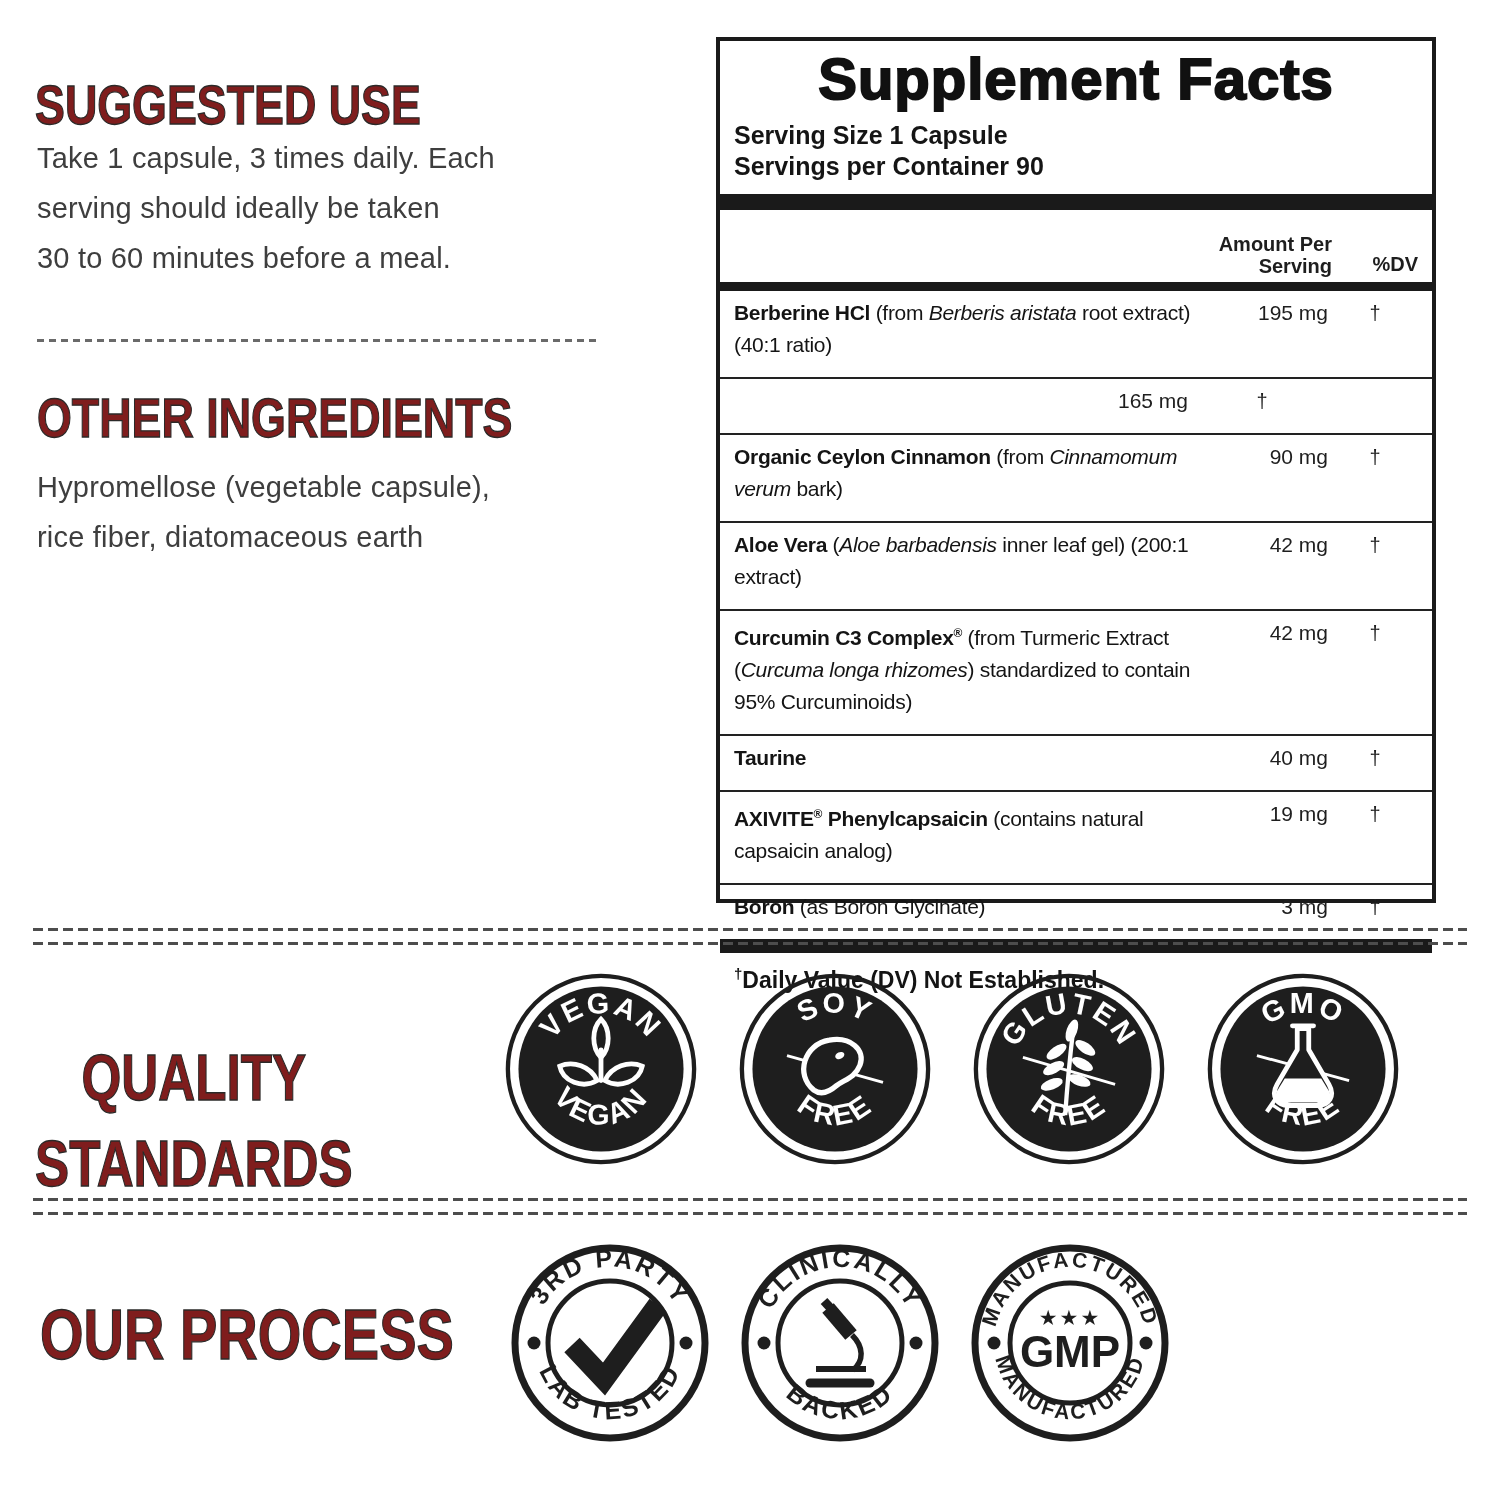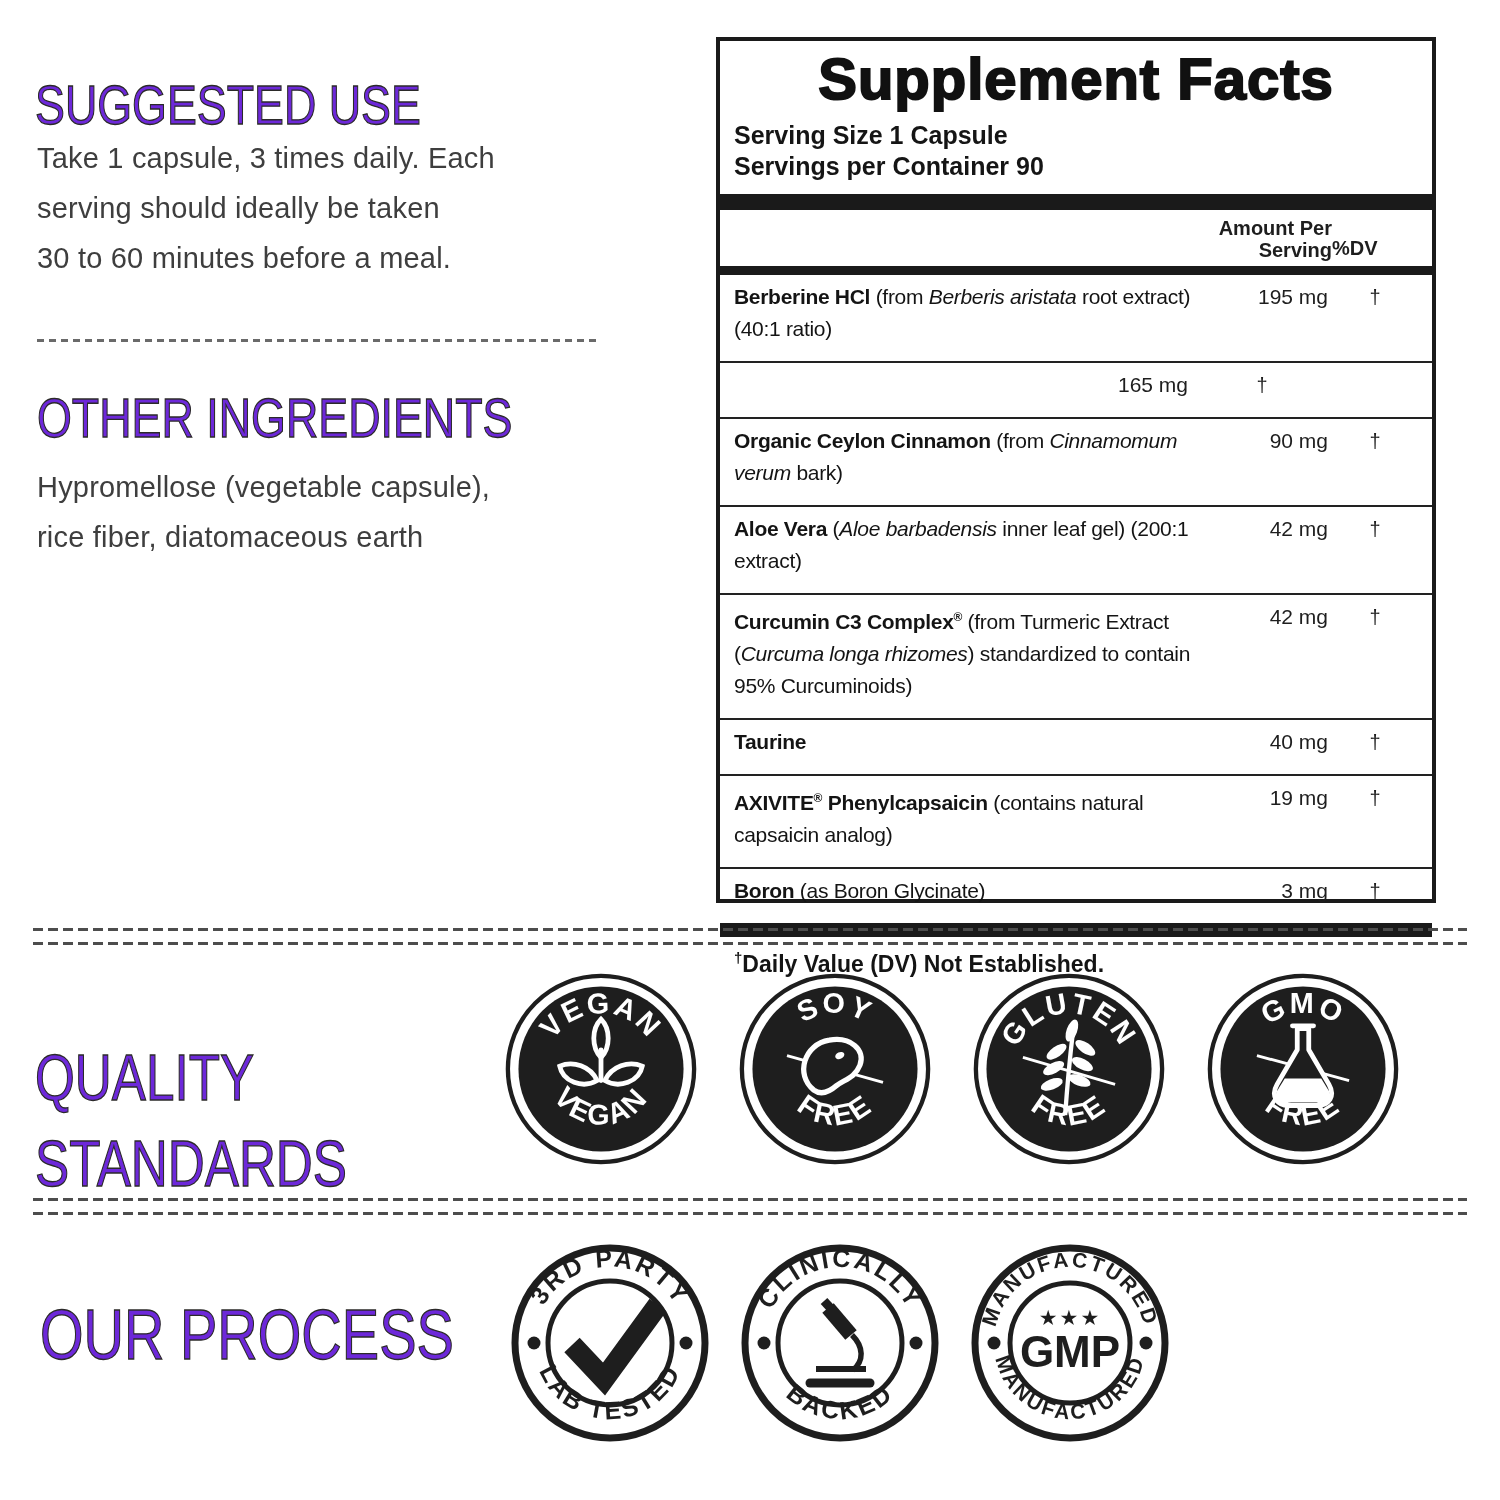--- a/index.html
+++ b/index.html
@@ -1,20 +1,20 @@
 <!DOCTYPE html>
 <html><head>
 <meta charset="utf-8">
 <style>
   html,body{margin:0;padding:0;background:#ffffff;}
   .page{position:relative;width:1500px;height:1500px;background:#fff;overflow:hidden;
         font-family:"Liberation Sans",sans-serif;color:#1e1e1e;}
 
   
-  .heading{position:absolute;font-weight:normal;color:#6d28d9;-webkit-text-stroke:1.3px #2b2a29;}
+  .heading{position:absolute;font-weight:bold;color:#7f1d1d;text-align:center;-webkit-text-stroke:1.3px #2b2a29;}
   .squish{display:inline-block;transform:scaleX(.8);transform-origin:0 50%;white-space:nowrap;}
   #suggested-title{left:35px;top:72px;font-size:56px;}
   #other-title{left:37px;top:385px;font-size:56px;}
   .body-text{position:absolute;font-size:29px;line-height:50px;color:#3e3e3e;letter-spacing:.2px;}
   #suggested-body{left:37px;top:133px;width:580px;}
   #other-body{left:37px;top:462px;width:580px;}
   .dash-single{position:absolute;left:37px;top:339px;width:562px;height:3px;
      background:repeating-linear-gradient(90deg,#6a6a6a 0 7px,transparent 7px 12px);}
 
   
@@ -22,23 +22,23 @@
             border:4px solid #1a1a1a;background:#fff;}
   .sf-title{font-size:58px;font-weight:bold;letter-spacing:1px;text-align:center;margin-top:4px;
             -webkit-text-stroke:2px #111;color:#111;}
   .px{padding-left:14px;padding-right:14px;}
   .sf-serving{font-size:25px;font-weight:bold;line-height:31px;margin-top:8px;color:#151515;}
   .bar{background:#1a1a1a;}
   .bar1{height:16px;margin-top:12px;}
   .bar2{height:9px;}
   .bar3{height:14px;}
   .sf-cols{display:grid;grid-template-columns:1fr 140px 86px;}
-  .sf-header{padding-top:7px;padding-bottom:5px;align-items:end;}
+  .sf-header{padding-top:23px;padding-bottom:5px;align-items:end;}
   .sf-header .amt-h{font-size:20px;font-weight:bold;text-align:right;line-height:22px;}
-  .sf-header .dv-h{font-size:20px;font-weight:bold;text-align:left;padding-bottom:1px;}
+  .sf-header .dv-h{font-size:20px;font-weight:bold;text-align:right;padding-bottom:1px;}
   .sf-row{padding-top:6px;padding-bottom:16px;align-items:start;}
   .sf-row + .sf-row{border-top:2px solid #222;}
   .sf-desc{font-size:21px;line-height:32px;letter-spacing:-.3px;color:#141414;}
   .sf-desc .b{font-weight:bold;}
   .sf-desc .i{font-style:italic;}
   .sf-desc .sup{font-size:12px;vertical-align:super;font-weight:bold;}
   .sf-amt{font-size:21px;text-align:right;padding-right:4px;line-height:32px;}
   .sf-dv{font-size:20px;text-align:center;line-height:32px;}
   .sf-foot{font-size:23px;padding-top:12px;color:#141414;font-weight:bold;}
   .sf-foot .dag{font-size:15px;vertical-align:super;}

